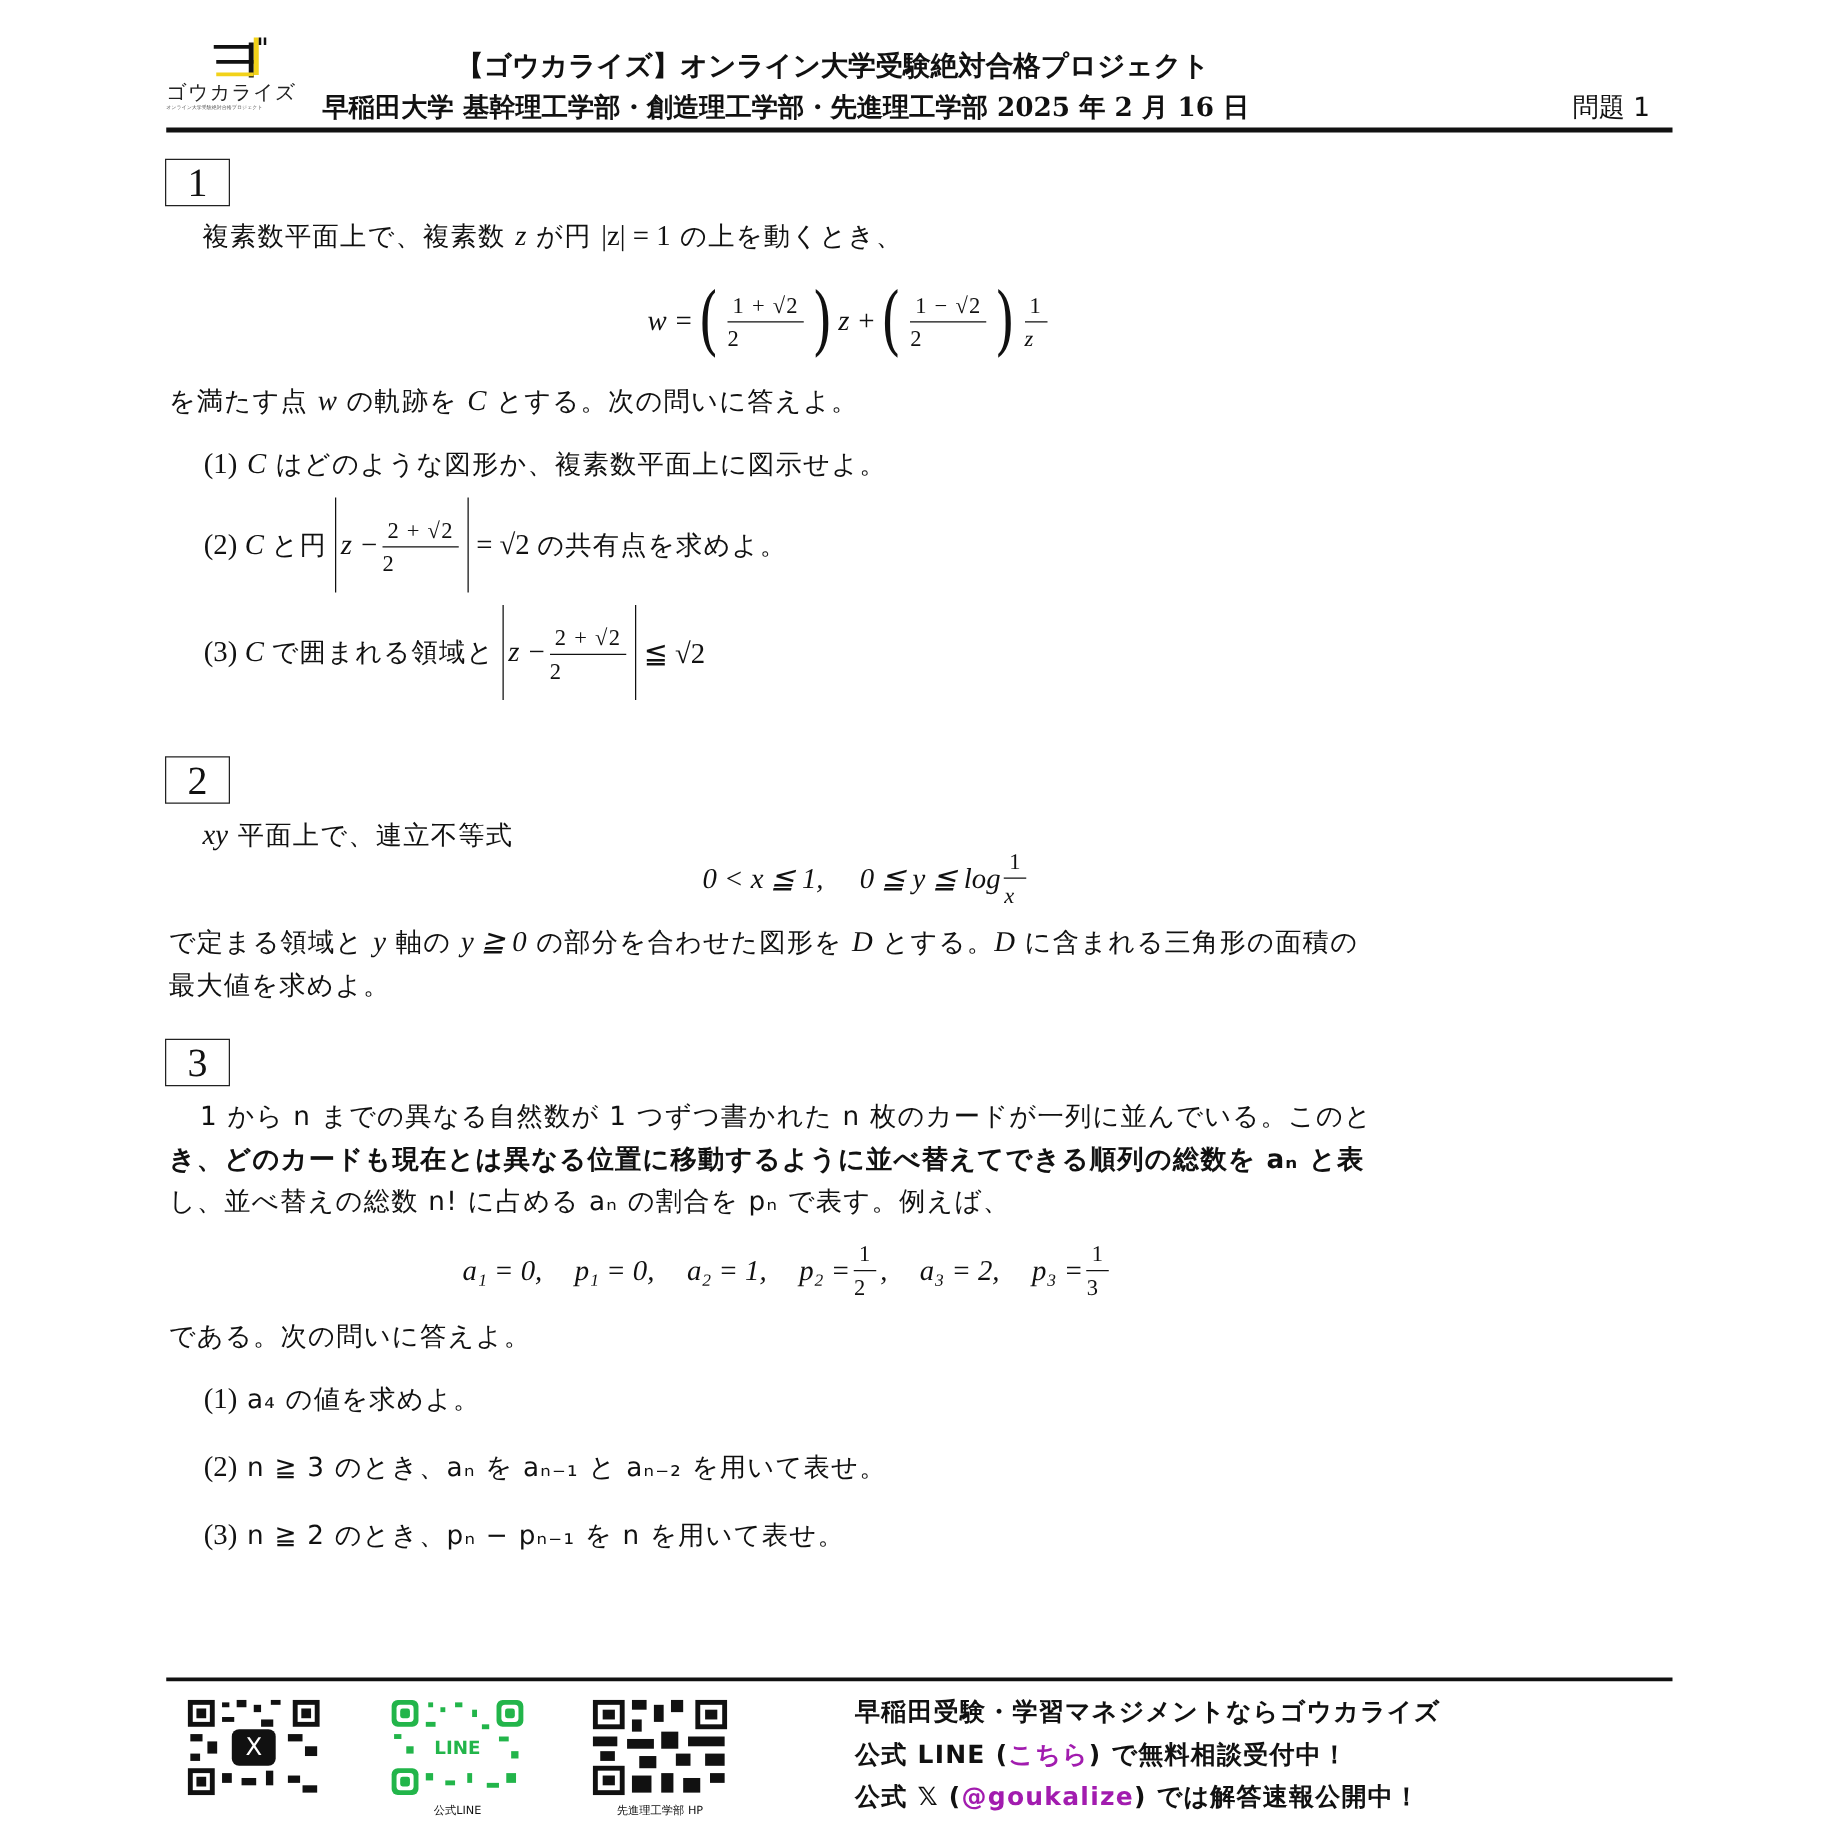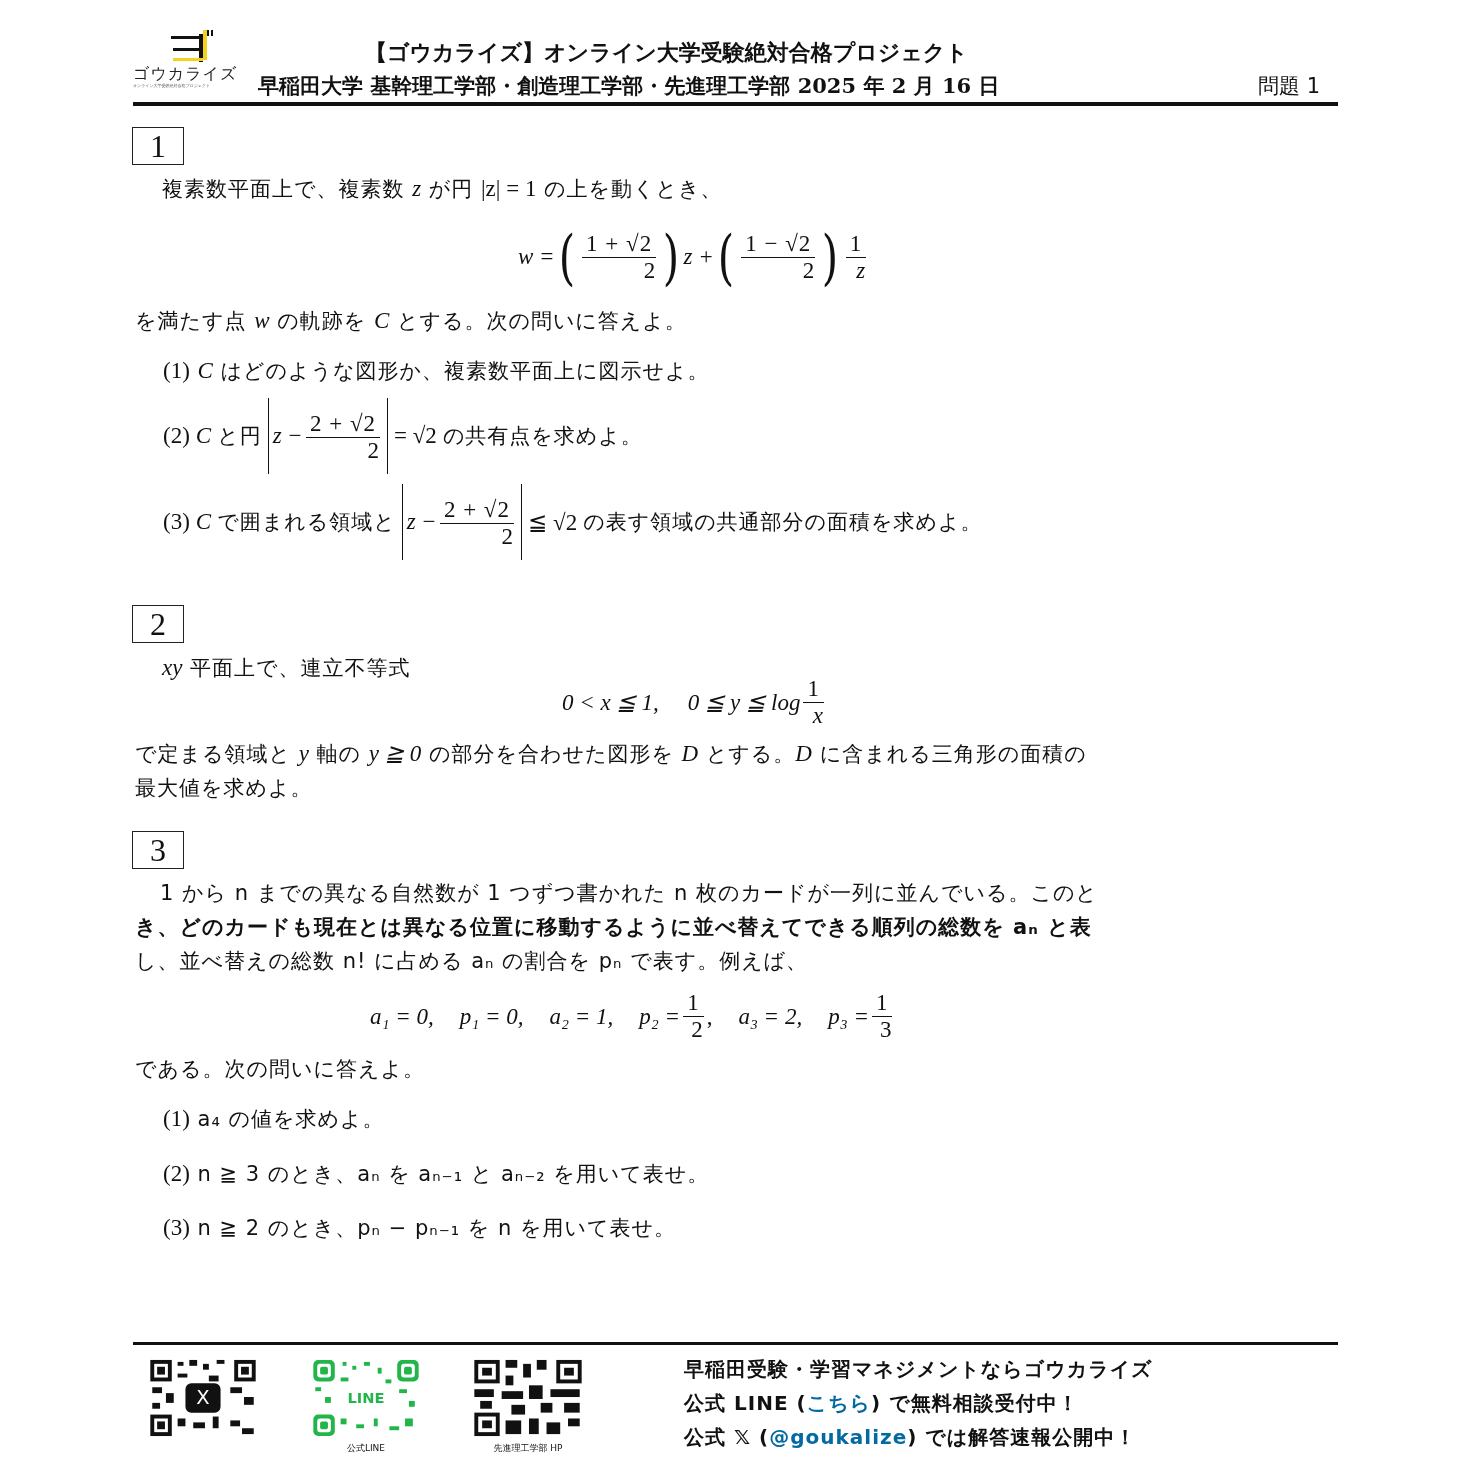--- a/index.html
+++ b/index.html
@@ -16,31 +16,31 @@
   .hdr2 { left:258px; top:72px; font-size:21px; font-weight:bold; font-family:"DejaVu Sans", sans-serif; white-space:nowrap; }
   .hdr2 .num { font-family:"DejaVu Serif", serif; }
   .hdr-right { left:1258px; top:72px; font-size:21px; font-family:"DejaVu Sans", sans-serif; white-space:nowrap; }
   .rule { left:133px; width:1205px; height:4px; background:#111; }
 
   
   .pbox { width:50px; height:36px; border:1.5px solid #222; font-size:32px; text-align:center; line-height:36px; font-family:"Liberation Serif", serif; }
   .line { font-size:21px; white-space:nowrap; font-family:"DejaVu Sans", sans-serif; letter-spacing:1px; }
   .line .m { font-family:"Liberation Serif", serif; font-size:23px; letter-spacing:0; }
   .line .mi { font-family:"Liberation Serif", serif; font-style:italic; font-size:23px; letter-spacing:0; }
-  .frac { display:inline-flex; flex-direction:column; align-items:flex-end; vertical-align:middle; margin:0 3px; font-family:"Liberation Serif", serif; font-size:23px; }
+  .frac { display:inline-flex; flex-direction:column; align-items:flex-start; vertical-align:middle; margin:0 3px; font-family:"Liberation Serif", serif; font-size:18px; }
   .frac .nu { border-bottom:1.5px solid #111; padding:0 4px; line-height:26px; }
   .frac .de { line-height:26px; }
   .paren { font-size:60px; font-weight:100; vertical-align:middle; font-family:"DejaVu Serif", serif; transform:scaleX(0.7); display:inline-block; }
   .absbar { display:inline-block; border-left:1.5px solid #111; border-right:1.5px solid #111; padding:0 4px; vertical-align:middle; height:76px; line-height:76px; }
 
   
   .qr { width:112px; height:80px; }
   .qr-label { font-size:9px; font-family:"DejaVu Sans", sans-serif; text-align:center; white-space:nowrap; }
   .foot-line { left:684px; font-size:20px; font-weight:bold; white-space:nowrap; font-family:"DejaVu Sans", sans-serif; letter-spacing:1px; }
-  .link { color:#0369a1; }
+  .link { color:#a21caf; }
 </style>
 </head>
 <body>
 
 <div class="abs logo">
   <svg width="110" height="36">
     <rect x="38" y="8" width="30" height="3" fill="#111"></rect>
     <rect x="40" y="20" width="30" height="3" fill="#111"></rect>
     <rect x="66" y="6" width="4" height="28" fill="#111"></rect>
     <rect x="70" y="2" width="4" height="30" fill="#f2d21a"></rect>
@@ -112,21 +112,20 @@
 </div>
 <div class="abs line" style="left:163px; top:484px; display:flex; align-items:center; gap:6px;">
   <span class="m">(3)</span>
   <span class="mi">C</span>
   <span>で囲まれる領域と</span>
   <span class="absbar"><span class="mi">z −</span><span class="frac">
         <span class="nu">2 + √2</span>
         <span class="de">2</span>
       </span></span>
   <span class="m">≦ √2</span>
-  <span>の表す領域の共通部分の面積を求めよ。</span>
 </div>
 
 <div class="abs pbox" style="left:132px; top:605px;">2</div>
 <div class="abs line" style="left:162px; top:654px;">
   <span class="mi">xy</span>
   <span>平面上で、連立不等式</span>
 </div>
 <div class="abs line" style="left:562px; top:676px; display:flex; align-items:center; gap:29px;">
   <span class="mi">0 &lt; x ≦ 1,</span>
   <span style="display:flex; align-items:center;">

